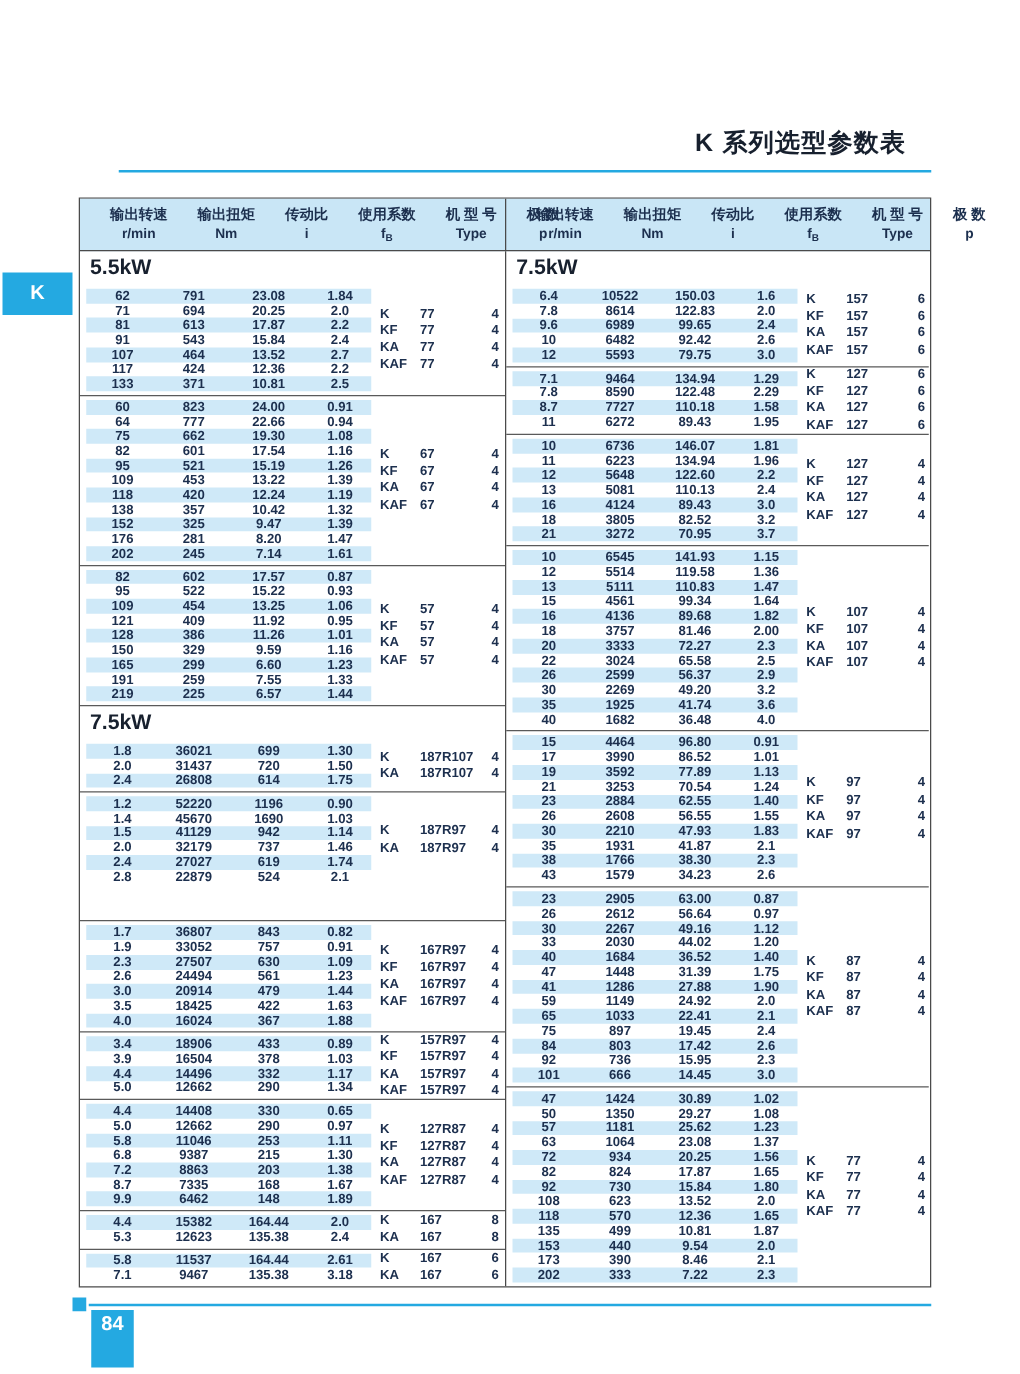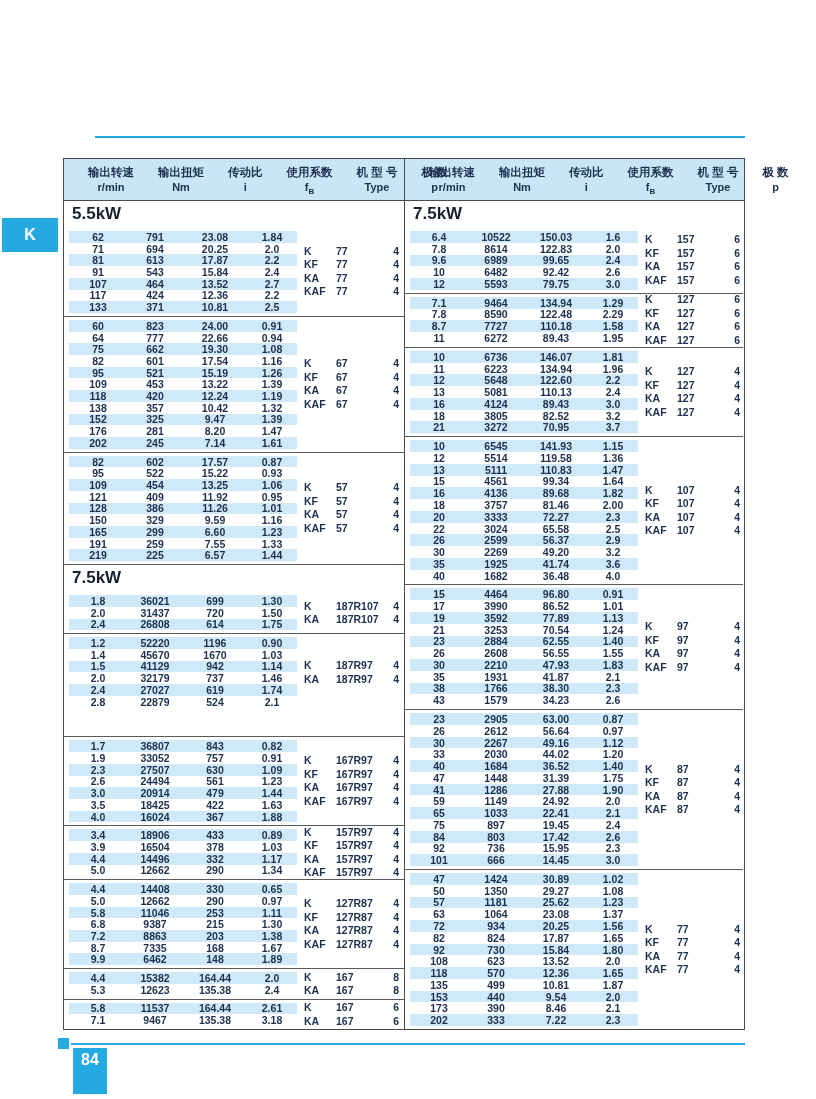--- a/index.html
+++ b/index.html
@@ -54,20 +54,21 @@
   .foot-square{position:absolute;left:58px;top:1038px;width:11px;height:11px;background:var(--accent);}
   .foot-rule{position:absolute;left:71px;top:1043px;width:674px;height:2px;background:var(--accent);}
   .page-badge{position:absolute;left:73px;top:1048px;width:34px;height:46px;background:var(--accent);
     color:#ffffff;font-weight:bold;font-size:16px;display:flex;justify-content:center;padding-top:3px;
     box-sizing:border-box;}
 </style>
 </head>
 <body>
 
 <div id="page">
+  <div class="doc-title">K 系列选型参数表</div>
   <div class="title-rule"></div>
 
   <div class="side-tab">K</div>
 
   <div class="param-table">
     <div class="thead">
       <div class="thalf" id="head-left">
           <div class="hcell h0">
             <span class="hlabel">输出转速</span>
             <span class="hsub">r/min</span>
@@ -402,21 +403,21 @@
             <div class="rows">
               <div class="row">
                 <span class="cell c0">1.2</span>
                 <span class="cell c1">52220</span>
                 <span class="cell c2">1196</span>
                 <span class="cell c3">0.90</span>
               </div>
               <div class="row">
                 <span class="cell c0">1.4</span>
                 <span class="cell c1">45670</span>
-                <span class="cell c2">1670</span>
+                <span class="cell c2">1690</span>
                 <span class="cell c3">1.03</span>
               </div>
               <div class="row">
                 <span class="cell c0">1.5</span>
                 <span class="cell c1">41129</span>
                 <span class="cell c2">942</span>
                 <span class="cell c3">1.14</span>
               </div>
               <div class="row">
                 <span class="cell c0">2.0</span>

